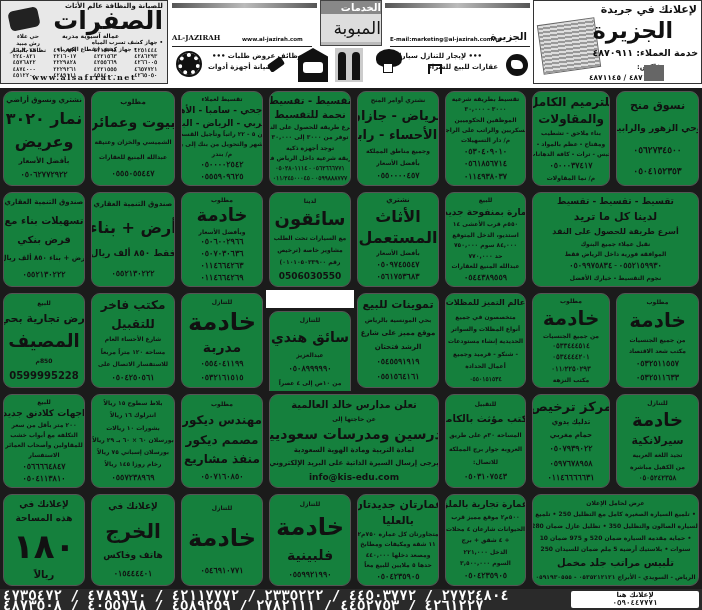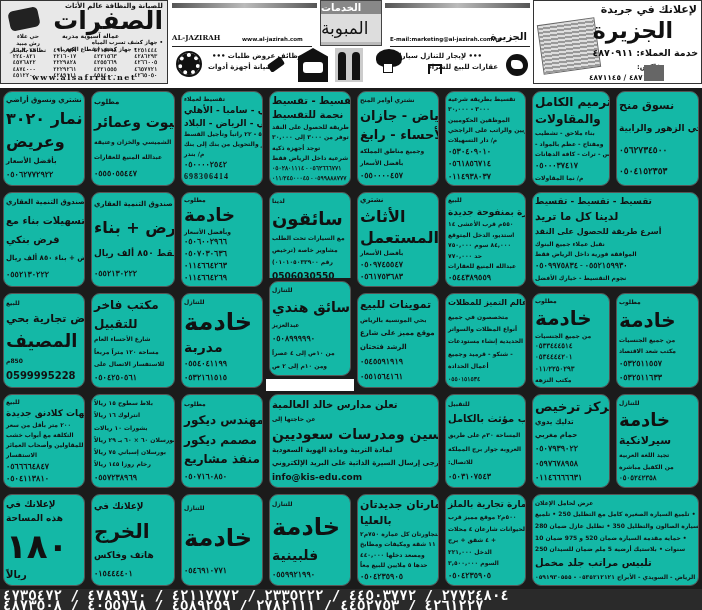--- a/index.html
+++ b/index.html
@@ -12,41 +12,41 @@
 #hdr-left .logo{position:absolute;top:7px;right:4px;font-size:25px;font-weight:bold;letter-spacing:-1px;line-height:26px}
 #hdr-left .logo-mark{position:absolute;top:8px;left:8px;width:30px;height:20px;background:#222;border-radius:5px;transform:rotate(-12deg)}
 #hdr-left .sub{position:absolute;top:31px;right:48px;font-size:6px;font-weight:bold}
 #hdr-left .bul{position:absolute;right:4px;font-size:5.5px;font-weight:bold}
 #hdr-left .side{position:absolute;top:32px;left:6px;font-size:5.5px;font-weight:bold;text-align:center;line-height:7px;width:42px}
 #hdr-left table{position:absolute;top:46px;left:3px;width:162px;border-collapse:collapse;font-family:"DejaVu Sans Mono",monospace;font-size:5.5px;font-weight:bold}
 #hdr-left td{padding:0 1px;line-height:6.2px;text-align:center;direction:ltr}
 #hdr-left .url{position:absolute;bottom:1px;left:0;right:0;text-align:center;font-family:"DejaVu Serif",serif;font-size:8px;font-weight:bold;letter-spacing:1.5px;direction:ltr}
 #hdr-mid{left:172px;top:0;width:358px;height:84px}
 .gbar{position:absolute;top:3px;height:5px;background:linear-gradient(90deg,#555,#bbb 50%,#555)}
-#hdr-mid .center-box{position:absolute;left:148px;top:0;width:62px;height:46px;border:1px solid #444;background:#bbb;text-align:left}
+#hdr-mid .center-box{position:absolute;left:148px;top:0;width:62px;height:46px;border:1px solid #444;background:#bbb;text-align:right}
 #hdr-mid .cb1{font-size:10px;font-weight:bold;color:#fff;line-height:13px;background:#888}
 #hdr-mid .cb2{font-size:17px;font-weight:normal;line-height:28px;background:#ddd}
 #hdr-mid .brand{position:absolute;top:33px;left:0;font-family:"DejaVu Serif",serif;font-size:7px;font-weight:bold;direction:ltr}
 #hdr-mid .www{position:absolute;top:36px;left:70px;font-size:5.5px;font-weight:bold;direction:ltr}
 #hdr-mid .mail{position:absolute;top:36px;left:218px;font-size:5.5px;font-weight:bold;direction:ltr}
 #hdr-mid .brand-ar{position:absolute;top:31px;right:3px;font-size:10px;font-weight:bold}
 #hdr-mid .rule{position:absolute;top:46px;height:1px;background:#222}
 #hdr-mid .t1{position:absolute;font-size:7px;font-weight:bold}
 .ico{position:absolute;background:#111}
 #hdr-right{left:533px;top:0;width:169px;height:84px;border:1px solid #333;background:#fff;overflow:hidden}
 #hdr-right .h1{position:absolute;top:2px;right:4px;font-size:11px;font-weight:bold}
 #hdr-right .h2{position:absolute;top:17px;right:28px;font-size:22px;font-weight:bold}
 #hdr-right .h3{position:absolute;top:46px;right:3px;font-size:9.5px;font-weight:bold}
 #hdr-right .h4{position:absolute;top:62px;right:40px;font-size:7px;font-weight:bold}
 #hdr-right .h5{position:absolute;top:72px;right:40px;font-size:7.5px;font-weight:bold;direction:ltr}
 #hdr-right .paper{position:absolute;top:20px;left:6px;width:58px;height:50px;background:repeating-linear-gradient(0deg,#999 0 2px,#ddd 2px 4px);transform:rotate(-8deg);border:1px solid #666}
 #hdr-right .bldg{position:absolute;top:64px;left:110px;width:20px;height:16px;background:#666}
 
 .ad{position:absolute;background:#1b1b1b;padding:3px}
-.ad .in{width:100%;height:100%;background:#14b8a6;border-radius:9px;border:1px solid #555;text-align:center;overflow:hidden;display:flex;flex-direction:column;justify-content:space-around;align-items:flex-end;padding:2px 2px}
+.ad .in{width:100%;height:100%;background:#15803d;border-radius:9px;border:1px solid #555;text-align:center;overflow:hidden;display:flex;flex-direction:column;justify-content:space-around;align-items:center;padding:2px 2px}
 .ad .l{display:block;font-weight:bold;line-height:1.05;white-space:nowrap}
 .s6{font-size:6px}.s7{font-size:7px}.s8{font-size:8px}.s9{font-size:9px}.s10{font-size:10px}.s11{font-size:11px}.s12{font-size:12px}.s13{font-size:13px}.s14{font-size:14px}.s16{font-size:16px}.s18{font-size:18px}.s20{font-size:20px}.s24{font-size:24px}.s28{font-size:28px}.s34{font-size:34px}
 .ph{font-family:Liberation Serif, serif;letter-spacing:1px;direction:ltr}
 
 #footer{left:0;top:589px;width:702px;height:21px;background:#2a2a2a;color:#fff}
 #footer .r{position:absolute;left:3px;width:565px;font-family:"DejaVu Sans Mono",monospace;font-weight:bold;font-size:14px;letter-spacing:1.2px;direction:ltr;text-align:left;white-space:nowrap;line-height:10px}
 #footer .box{position:absolute;right:3px;top:2px;width:128px;height:17px;background:#fff;color:#111;text-align:center;border-radius:2px}
 #footer .box .a{font-size:7px;font-weight:bold;line-height:8px}
 #footer .box .b{font-family:"DejaVu Sans Mono",monospace;font-size:7.5px;font-weight:bold;line-height:8px;direction:ltr}
 </style>
@@ -204,21 +204,21 @@
   </div>
 <div class="ad" style="left:178px;top:88px;width:88px;height:101px">
     <div class="in">
   <span class="l s6">تقسيط لعملاء</span>
       <span class="l s9">الراجحي - سامبا - الأهلي</span>
       <span class="l s9">العربي - الرياض - البلاد</span>
       <span class="l s6">من ٥ - ٢٢ راتباً وتأجيل القسط</span>
       <span class="l s6">٣ أشهر والتحويل من بنك إلى بنك</span>
       <span class="l s6">م/ بندر</span>
       <span class="l s8 ph">٠٥٠٠٠٠٢٥٤٢</span>
-      <span class="l s8 ph">698306414</span>
+      <span class="l s8 ph">٠٥٥٥٩٠٩٦٢٥</span>
 </div>
   </div>
 <div class="ad" style="left:88px;top:88px;width:90px;height:101px">
     <div class="in">
   <span class="l s7">مطلوب</span>
       <span class="l s14">بيوت وعمائر</span>
       <span class="l s6">الشميسي والخزان وعتيقة</span>
       <span class="l s6">عبدالله المنيع للعقارات</span>
       <span class="l s8 ph">٠٥٥٥٠٥٥٤٤٧</span>
 </div>
@@ -340,21 +340,21 @@
 <div class="ad" style="left:354px;top:290px;width:88px;height:101px">
     <div class="in">
   <span class="l s11">تموينات للبيع</span>
       <span class="l s6">بحي المونسية بالرياض</span>
       <span class="l s7">موقع مميز على شارع</span>
       <span class="l s7">الرشد فتحتان</span>
       <span class="l s8 ph">٠٥٤٥٥٩١٩١٩</span>
       <span class="l s8 ph">٠٥٥١٥٦٤١٦١</span>
 </div>
   </div>
-<div class="ad" style="left:266px;top:278px;width:88px;height:101px">
+<div class="ad" style="left:266px;top:308px;width:88px;height:101px">
     <div class="in">
   <span class="l s6">للتنازل</span>
       <span class="l s14">سائق هندي</span>
       <span class="l s6">عبدالعزيز</span>
       <span class="l s8 ph">٠٥٠٨٩٩٩٩٩٠</span>
       <span class="l s6">من ١٠ص إلى ٤ عصراً</span>
       <span class="l s6">ومن ١٠م إلى ٢ ص</span>
 </div>
   </div>
 <div class="ad" style="left:178px;top:290px;width:88px;height:101px">
@@ -520,13 +520,17 @@
   <span class="l s9">لإعلانك في</span>
       <span class="l s9">هذه المساحة</span>
       <span class="l s34" style="letter-spacing:6px">١٨٠</span>
       <span class="l s10">ريالاً</span>
 </div>
   </div>
 
 <div id="footer" class="abs">
   <div class="r" style="top:1px">٢٧٧٢٤٨٠٤ / ٤٤٥٠٣٧٧٢ / ٢٣٣٥٢٢٢ / ٤٢١١٧٧٧٢ / ٤٧٨٩٩٧٠ / ٤٧٣٥٤٧٢</div>
   <div class="r" style="top:11px">٤٢٦١٢٢٧ / ٤٤٥٢٧٥٣ / ٢٧٨٢١١١ / ٤٥٨٩٢٥٩ / ٤٠٥٥٧٦٨ / ٤٨٧٣٥٠٨</div>
+  <div class="box">
+    <div class="a">لإعلانك هنا</div>
+    <div class="b">٠٥٩٠٤٤٧٧٧١</div>
+  </div>
 </div>
 
 </body></html>

